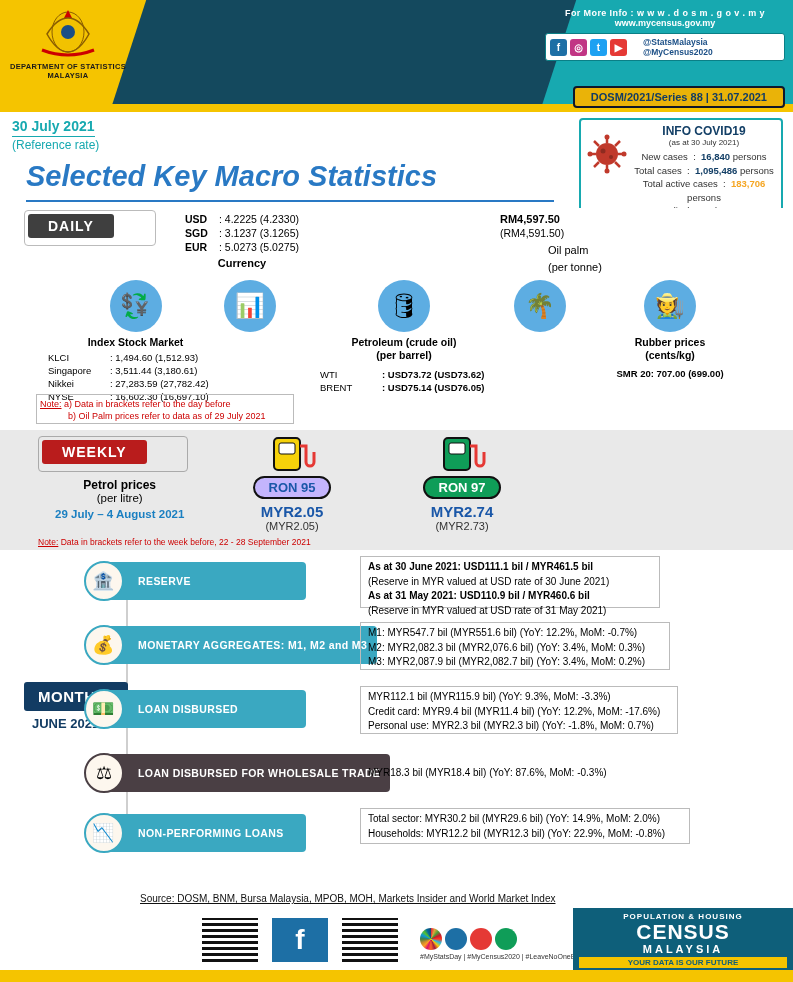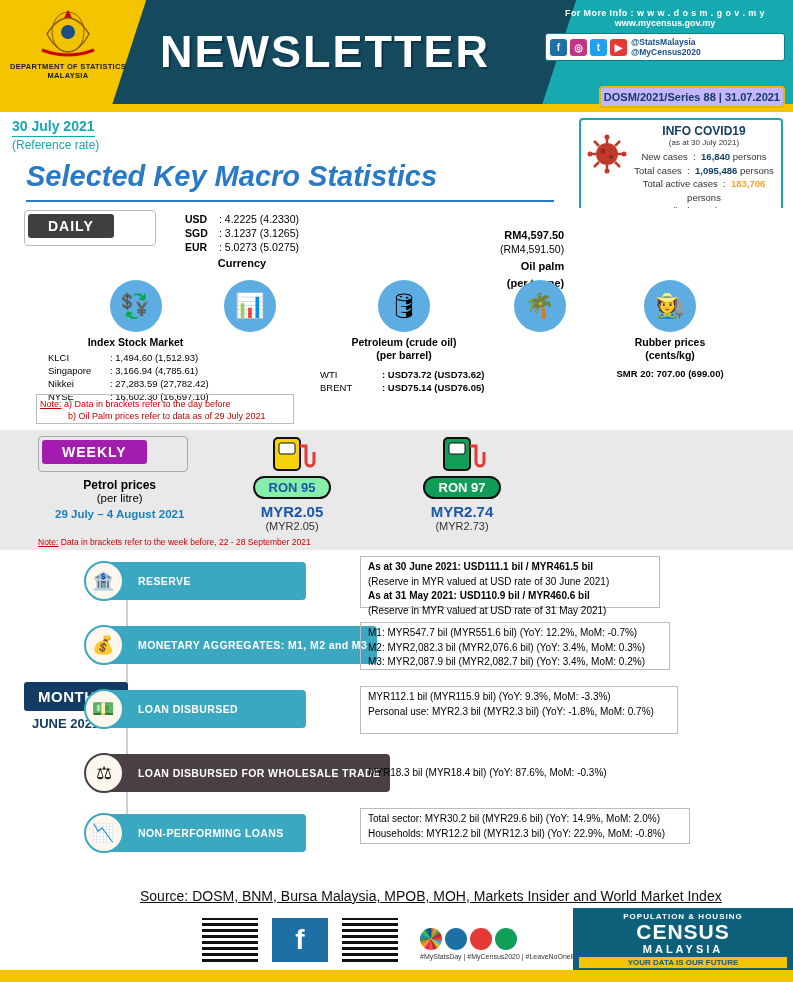--- a/index.html
+++ b/index.html
@@ -52,26 +52,26 @@
     display:flex; align-items:center; padding: 3px 4px;
   }
   .soc-icons { display:flex; gap:3px; }
   .soc {
     width:17px;height:17px;border-radius:3px;background:#1d6fa5;color:#fff;
     font-size:10px;display:flex;align-items:center;justify-content:center;font-weight:bold;
   }
   .soc.ig { background:#c13584;}
   .soc.tw { background:#1da1f2;}
   .soc.yt { background:#e53935;}
-  .soc-txt { margin-left:4px; text-align:left;}
+  .soc-txt { margin-left:16px; text-align:left;}
   .soc-txt div { font-size:8.5px; color:#1b4f86; font-weight:bold; line-height:10px;}
   .series-box {
     position:absolute; right:8px; top: 86px; z-index: 8;
-    background:#c4b5fd; border:2px solid #eab308; border-radius:4px;
-    padding: 3px 3px; font-size:11px; font-weight:bold; color:#123c63;
+    background:#eab308; border:2px solid #0f172a; border-radius:4px;
+    padding: 3px 16px; font-size:11px; font-weight:bold; color:#123c63;
   }
   .hdr-stripe {
     position:absolute; left:0; bottom:0; width:100%; height:8px; background:#f5c400;
   }
 
   
   .titleband { position:relative; height: 96px; background:#fff; }
   .refdate { position:absolute; left:12px; top:6px; font-size:14px; color:#17a9b0; font-weight:bold;
              border-bottom:1.5px solid #17a9b0; padding-bottom:2px;text-align:right;}
   .refnote { position:absolute; left:12px; top:26px; font-size:12px; color:#17a9b0;}
@@ -103,23 +103,23 @@
     padding: 4px 20px; border-radius: 3px; font-size:14px; letter-spacing:1px;
   }
   .tag-wrap { position:absolute; left:28px; top:6px; }
   .tag-wrap:before {
     content:""; position:absolute; left:-4px; top:-4px; width:130px; height:34px;
     border:1px solid #bbb; border-radius:4px;
   }
   .cur { position:absolute; left:185px; top:4px; font-size:10.5px; line-height:14px;}
   .cur b { display:inline-block; width:34px;}
   .cur .lbl { font-weight:bold; text-align:center; display:block; margin-top:2px; font-size:11px;}
-  .oilpalm { position:absolute; left:500px; top:20px; text-align:right; font-size:10.5px; line-height:14px;}
+  .oilpalm { position:absolute; left:500px; top:4px; text-align:left; font-size:10.5px; line-height:14px;}
   .oilpalm .big { font-weight:bold; font-size:11px;}
-  .oilpalm .nm { font-weight:bold; font-size:11px; margin-top:3px;}
+  .oilpalm .nm { font-weight:normal; font-size:11px; margin-top:3px;margin-left:48px;}
 
   .circle {
     width:52px;height:52px;border-radius:50%; display:flex;align-items:center;justify-content:center;
     font-size:24px;
   }
   .ic-node { position:absolute; text-align:center; }
   .ic-node .cap { font-size:10.5px; font-weight:bold; margin-top:4px; line-height:13px;}
   .ic-node .rows { font-size:9.5px; line-height:13px; text-align:left; margin-top:2px;}
   .ic-node .rows .k { display:inline-block; width:62px;}
   .note-red { position:absolute; left:40px; top:190px; font-size:9px; color:#cc0000; line-height:12px;}
@@ -133,21 +133,21 @@
   .petrol { position:absolute; left:55px; top:48px; text-align:center; font-size:12px;}
   .petrol .t { font-weight:bold; font-size:12px;}
   .petrol .p { font-size:11.5px;}
   .petrol .d { color:#1a7fc1; font-weight:bold; font-size:11.5px; margin-top:4px;}
   .pump { position:absolute; top:4px; width:120px; text-align:center;}
   .pump-ico { width:52px; height:40px; margin:0 auto; position:relative;}
   .pill {
     display:inline-block; border:2px solid #111; border-radius:14px; padding:2px 14px;
     font-weight:bold; font-size:13px; margin-top:2px; color:#fff;
   }
-  .pill.r95 { background:#86efac; color:#1a57a8; border-color:#111;}
+  .pill.r95 { background:#c4b5fd; color:#1a57a8; border-color:#111;}
   .pill.r97 { background:#0f9d58; color:#fff;}
   .pill.dsl { background:#9e9e9e; color:#fff;}
   .pump .price { font-size:15px; font-weight:bold; color:#1a57a8; margin-top:4px;}
   .pump .prev { font-size:11px; color:#333;}
   .weekly-note { position:absolute; left:38px; bottom:3px; font-size:8.5px; color:#cc0000;}
 
   
   .monthly { position:relative; height: 320px; background:#fff;}
   .mtag {
     position:absolute; left:24px; top:132px; background:#123c63; color:#fff;
@@ -164,21 +164,21 @@
     position:absolute; left:-16px; top:50%; transform:translateY(-50%);
     width:40px;height:40px;border-radius:50%; background:#fdf7ee; border:2px solid #3aa8c1;
     display:flex;align-items:center;justify-content:center; font-size:18px;
   }
   .mtext { position:absolute; left:368px; font-size:10px; line-height:14.5px;}
   .mtext b { font-weight:bold;}
   .box-out { position:absolute; border:1px solid #bbb; }
   .vline { position:absolute; left:126px; width:2px; background:#cfcfcf;}
 
   
-  .source { position:absolute; left:140px; bottom:78px; font-size:14px; color:#111; text-decoration:underline;margin-top:16px;}
+  .source { position:absolute; left:140px; bottom:78px; font-size:10px; color:#111; text-decoration:underline;margin-top:16px;}
   .footer { position:absolute; left:0; bottom:0; width:100%; height:74px; background:#fff;}
   .foot-yellow { position:absolute; left:0; bottom:0; width:100%; height:12px; background:#f5c400;}
   .qr { position:absolute; bottom:18px; width:60px; height:48px; background:
         repeating-linear-gradient(0deg,#111 0 3px,#fff 3px 6px),
         repeating-linear-gradient(90deg,#111 0 3px,transparent 3px 6px);
         border:2px solid #fff;}
   .census {
     position:absolute; right:0; bottom:12px; width:220px; height:62px; background:#0e5f7a;
     color:#fff; padding:4px 6px; text-align:center;
   }
@@ -206,21 +206,20 @@
           <ellipse cx="31" cy="26" rx="16" ry="20" fill="#f2c200" stroke="#8a5d00"></ellipse>
           <path d="M31 4 l4 8 -8 0 z" fill="#c00"></path>
           <path d="M10 28 q10 -16 21 -16 q11 0 21 16 q-10 18 -21 18 q-11 0 -21 -18z" fill="none" stroke="#8a5d00" stroke-width="1.5"></path>
           <circle cx="31" cy="26" r="7" fill="#1b4f86"></circle>
           <path d="M5 44 q26 10 52 0" fill="none" stroke="#c00" stroke-width="3"></path>
         </svg>
       </div>
       <div class="crest-txt">DEPARTMENT OF STATISTICS MALAYSIA</div>
     </div>
 
-    <div class="newsletter">NEWSLETTER</div>
 
     <div class="hdr-right">
       <div class="hdr-more">For More Info : w w w . d o s m . g o v . m y</div>
       <div class="hdr-url">www.mycensus.gov.my</div>
       <div class="social-box">
         <div class="soc-icons">
           <div class="soc">f</div>
           <div class="soc ig">◎</div>
           <div class="soc tw">t</div>
           <div class="soc yt">▶</div>
@@ -316,21 +315,21 @@
       <div>(RM4,591.50)</div>
       <div class="nm">Oil palm</div>
       <div class="nm">(per tonne)</div>
     </div>
 
     <div class="ic-node" style="left:48px; top:72px; width:175px;">
       <div class="circle" style="background:#5dade2; margin:0 auto;">💱</div>
       <div class="cap">Index Stock Market</div>
       <div class="rows">
         <div><span class="k">KLCI</span><span>: 1,494.60 (1,512.93)</span></div>
-        <div><span class="k">Singapore</span><span>: 3,166.94 (4,785.61)</span></div>
+        <div><span class="k">Singapore</span><span>: 3,511.44 (3,180.61)</span></div>
         <div><span class="k">Nikkei</span><span>: 27,283.59 (27,782.42)</span></div>
         <div><span class="k">NYSE</span><span>: 16,602.30 (16,697.10)</span></div>
       </div>
     </div>
 
     <div class="ic-node" style="left:222px; top:72px; width:56px;">
       <div class="circle" style="background:#5dade2; margin:0 auto;">📊</div>
     </div>
 
     <div class="ic-node" style="left:320px; top:72px; width:168px;">
@@ -357,21 +356,21 @@
     <div class="note-box"></div>
     <div class="note-red">
       <u>Note:</u>
       <span>a)  Data in brackets refer to the day before</span><br>
       <span style="margin-left:28px;">b) Oil Palm prices refer to data as of 29 July 2021</span>
     </div>
   </div>
 
   <div class="weekly">
     <div class="tag-w">
-      <span class="tag" style="background:#a21caf;">WEEKLY</span>
+      <span class="tag" style="background:#b91c1c;">WEEKLY</span>
     </div>
     <div class="petrol">
       <div class="t">Petrol prices</div>
       <div class="p">(per litre)</div>
       <div class="d">29 July – 4 August 2021</div>
     </div>
 
     <div class="pump" style="left:232px;">
       <div class="pump-ico">
         <svg width="52" height="40" viewBox="0 0 52 40">
@@ -440,20 +439,21 @@
 
     <div class="mrow" style="top:140px;">
       <div style="position:relative;">
         <div class="mchip">LOAN DISBURSED</div>
         <div class="mico">💵</div>
       </div>
     </div>
     <div class="box-out" style="left:360px; top:136px; width:318px; height:48px;"></div>
     <div class="mtext" style="top:140px;">
       <div>MYR112.1 bil (MYR115.9 bil) (YoY: 9.3%, MoM: -3.3%)</div>
+      <div>Credit card: MYR9.4 bil (MYR11.4 bil) (YoY: 12.2%, MoM: -17.6%)</div>
       <div>Personal use: MYR2.3 bil (MYR2.3 bil) (YoY: -1.8%, MoM: 0.7%)</div>
     </div>
 
     <div class="mrow" style="top:204px;">
       <div style="position:relative;">
         <div class="mchip" style="background:#4a3f44;">LOAN DISBURSED FOR WHOLESALE TRADE</div>
         <div class="mico" style="border-color:#4a3f44;">⚖</div>
       </div>
     </div>
     <div class="mtext" style="top:216px;">

